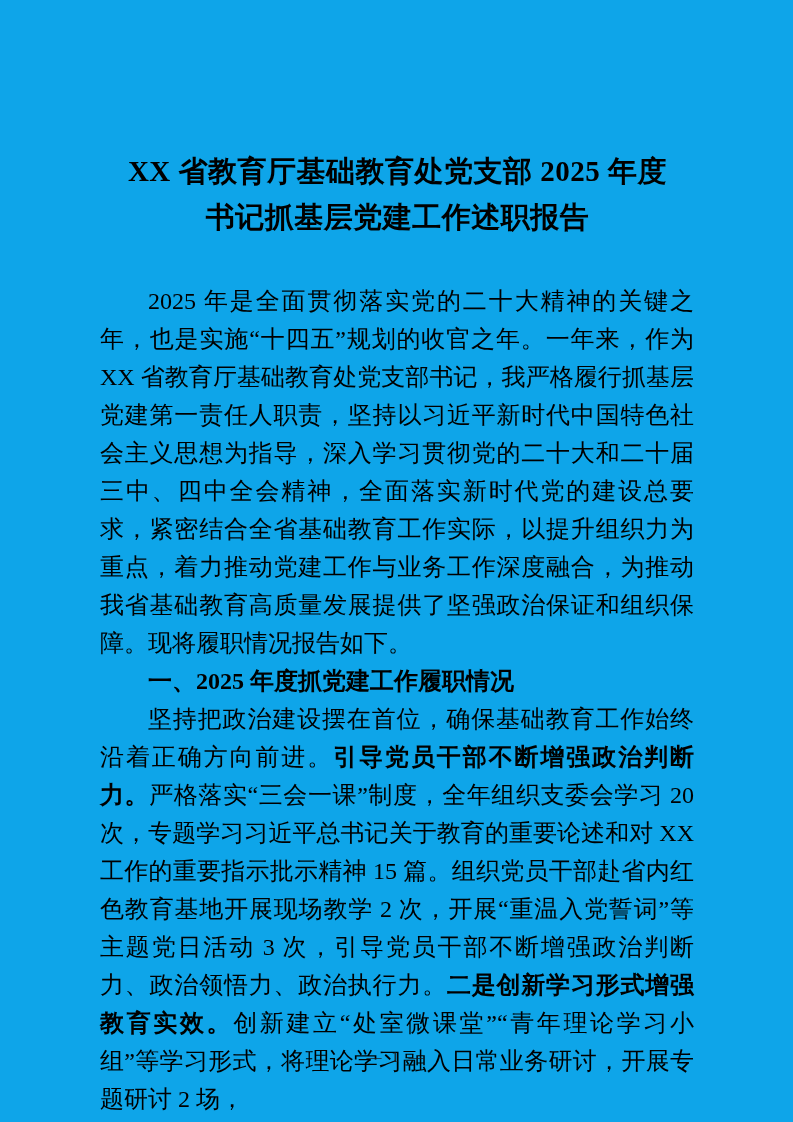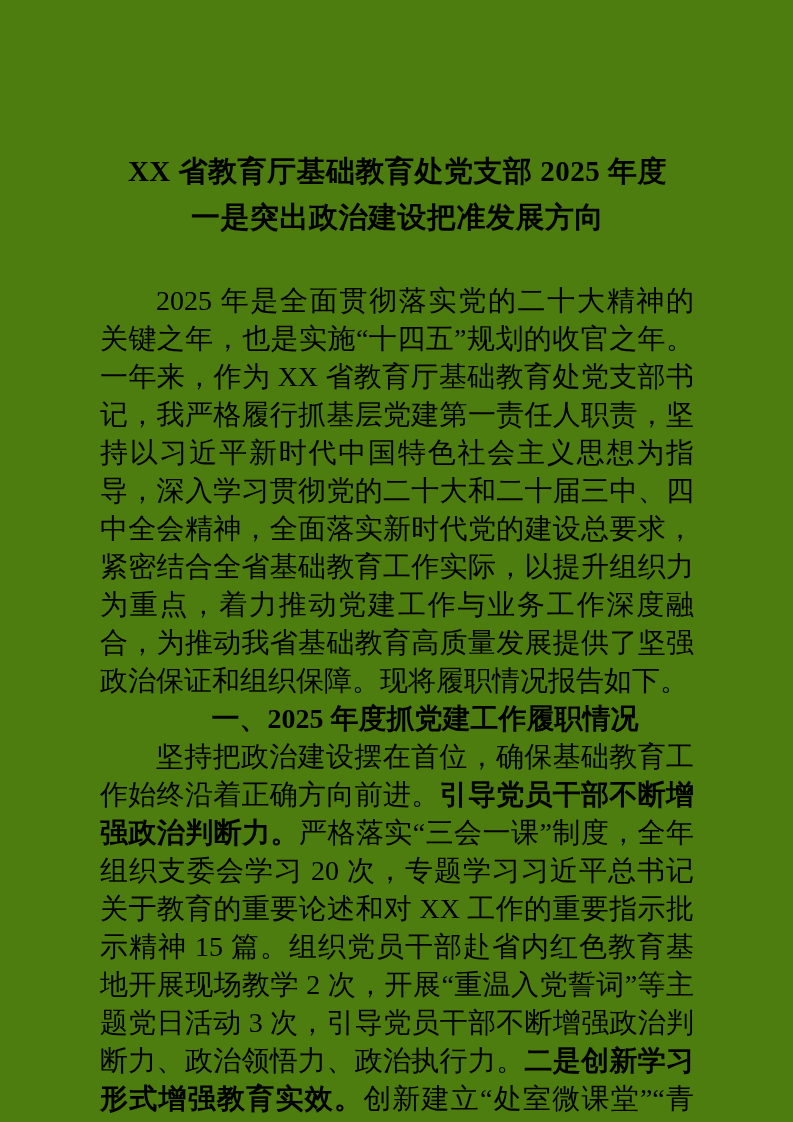--- a/index.html
+++ b/index.html
@@ -4,71 +4,71 @@
 <style>
   html, body {
     margin: 0;
     padding: 0;
     background: #ffffff;
   }
   .page {
     position: relative;
     width: 793px;
     height: 1122px;
-    background: #4d7c0f;
+    background: #0ea5e9;
     overflow: hidden;
     color: #000000;
     font-family: "Liberation Serif", "DejaVu Serif", serif;
   }
   .doc-title {
     margin: 148px 96px 42px 98px;
     font-size: 29px;
     line-height: 46px;
     font-weight: 700;
     text-align: center;
     letter-spacing: 0.5px;
   }
   .doc-content {
     margin: 0 99px 0 100px;
   }
   .para {
     margin: 0;
-    font-size: 28px;
+    font-size: 24px;
     line-height: 38px;
     text-align: justify;
     text-justify: inter-ideograph;
     text-indent: 2em;
     word-break: break-all;
   }
   .para .bold {
     font-weight: 700;
   }
   .para.heading1, .para.heading2 {
     font-weight: 700;
-    text-align: center;
+    text-align: left;
   }
   .doc-footer {
     position: absolute;
     left: 0;
     right: 0;
     bottom: 56px;
     text-align: center;
     font-size: 15px;
     letter-spacing: 3px;
     color: #1a1a1a;
   }
 </style>
 </head>
 <body>
 
 <div class="page">
 
   <h1 class="doc-title">
     <span style="display:block">XX 省教育厅基础教育处党支部 2025 年度</span>
-    <span style="display:block">一是突出政治建设把准发展方向</span>
+    <span style="display:block">书记抓基层党建工作述职报告</span>
   </h1>
 
   <div class="doc-content" id="doc-content">
       <p class="para body"><span>2025 年是全面贯彻落实党的二十大精神的关键之年，也是实施“十四五”规划的收官之年。一年来，作为 XX 省教育厅基础教育处党支部书记，我严格履行抓基层党建第一责任人职责，坚持以习近平新时代中国特色社会主义思想为指导，深入学习贯彻党的二十大和二十届三中、四中全会精神，全面落实新时代党的建设总要求，紧密结合全省基础教育工作实际，以提升组织力为重点，着力推动党建工作与业务工作深度融合，为推动我省基础教育高质量发展提供了坚强政治保证和组织保障。现将履职情况报告如下。</span></p>
       <p class="para heading1"><span class="bold">一、2025 年度抓党建工作履职情况</span></p>
       <p class="para body"><span>坚持把政治建设摆在首位，确保基础教育工作始终沿着正确方向前进。</span><span class="bold">引导党员干部不断增强政治判断力。</span><span>严格落实“三会一课”制度，全年组织支委会学习 20 次，专题学习习近平总书记关于教育的重要论述和对 XX 工作的重要指示批示精神 15 篇。组织党员干部赴省内红色教育基地开展现场教学 2 次，开展“重温入党誓词”等主题党日活动 3 次，引导党员干部不断增强政治判断力、政治领悟力、政治执行力。</span><span class="bold">二是创新学习形式增强教育实效。</span><span>创新建立“处室微课堂”“青年理论学习小组”等学习形式，将理论学习融入日常业务研讨，开展专题研讨 2 场，</span></p>
     </div>
 
   <div class="doc-footer">— 1 —</div>
 

